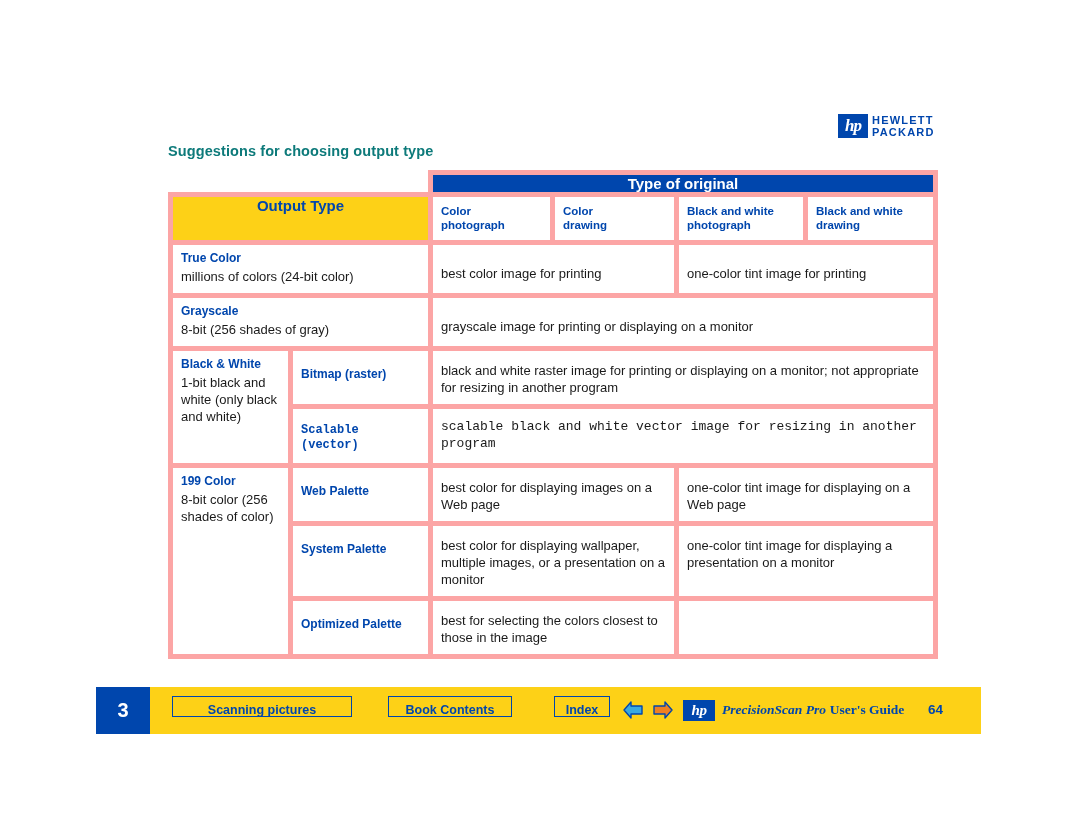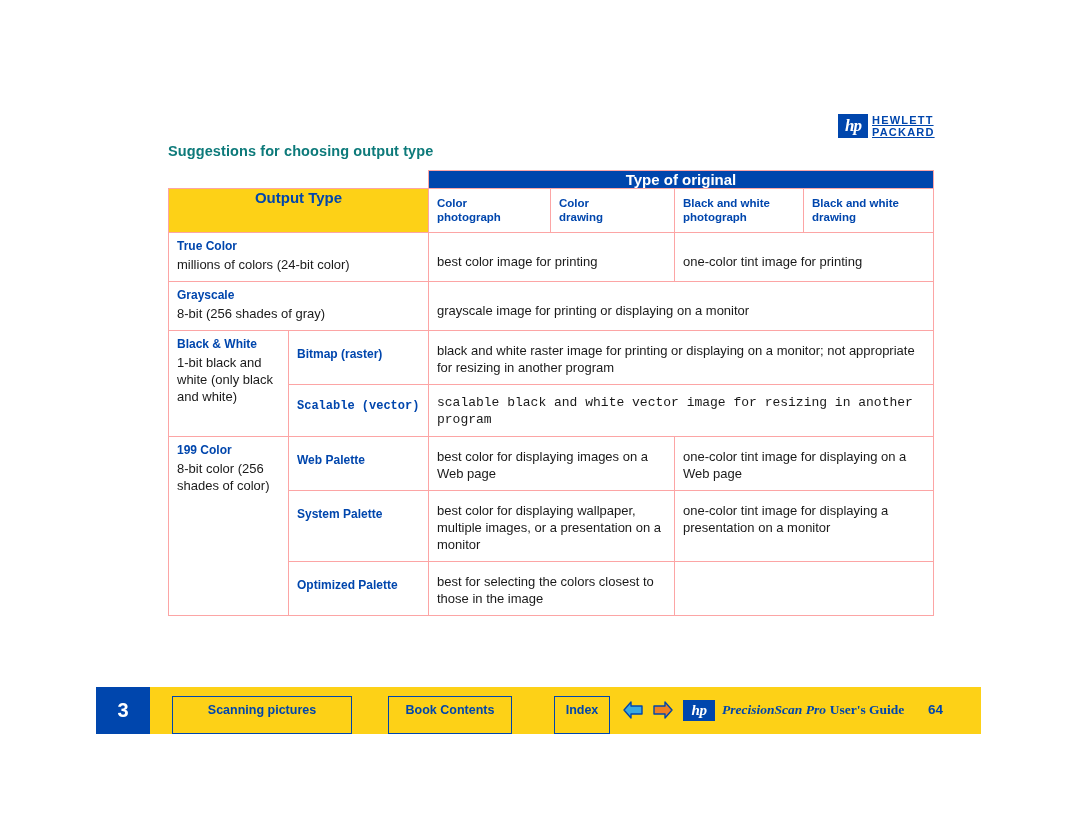--- a/index.html
+++ b/index.html
@@ -42,21 +42,20 @@
   .hp-logo-text {
     position: absolute;
     left: 34px;
     top: 0px;
     color: #0046ad;
     font-family: "Liberation Sans", sans-serif;
     font-weight: bold;
     font-size: 11px;
     line-height: 12px;
     letter-spacing: 1.2px;
-    text-decoration: underline;
   }
 
   
   .page-heading {
     position: absolute;
     left: 168px;
     top: 143px;
     color: #0d7a7a;
     font-size: 14.5px;
     font-weight: bold;
@@ -69,21 +68,21 @@
     left: 168px;
     top: 170px;
     width: 765px;
   }
   table.outtable {
     border-collapse: collapse;
     width: 765px;
     table-layout: fixed;
   }
   table.outtable td {
-    border: 1px solid #fca5a5;
+    border: 5px solid #fca5a5;
     vertical-align: top;
     padding: 0;
   }
   .cell-pad {
     padding: 6px 8px 8px 8px;
     font-size: 13px;
     color: #1a1a1a;
     line-height: 17px;
   }
 
@@ -144,21 +143,21 @@
     background: #0046ad;
     color: #ffffff;
     font-size: 20px;
     font-weight: bold;
     line-height: 47px;
     text-align: center;
   }
   .fbtn {
     position: absolute;
     top: 9px;
-    height: 38px;
+    height: 21px;
     border: 1.5px solid #0046ad;
     background: #fdd117;
     color: #0046ad;
     font-size: 12.5px;
     font-weight: bold;
     line-height: 27px;
     text-align: center;
     box-sizing: border-box;
   }
   #btn-scanning { left: 76px; width: 180px; }

